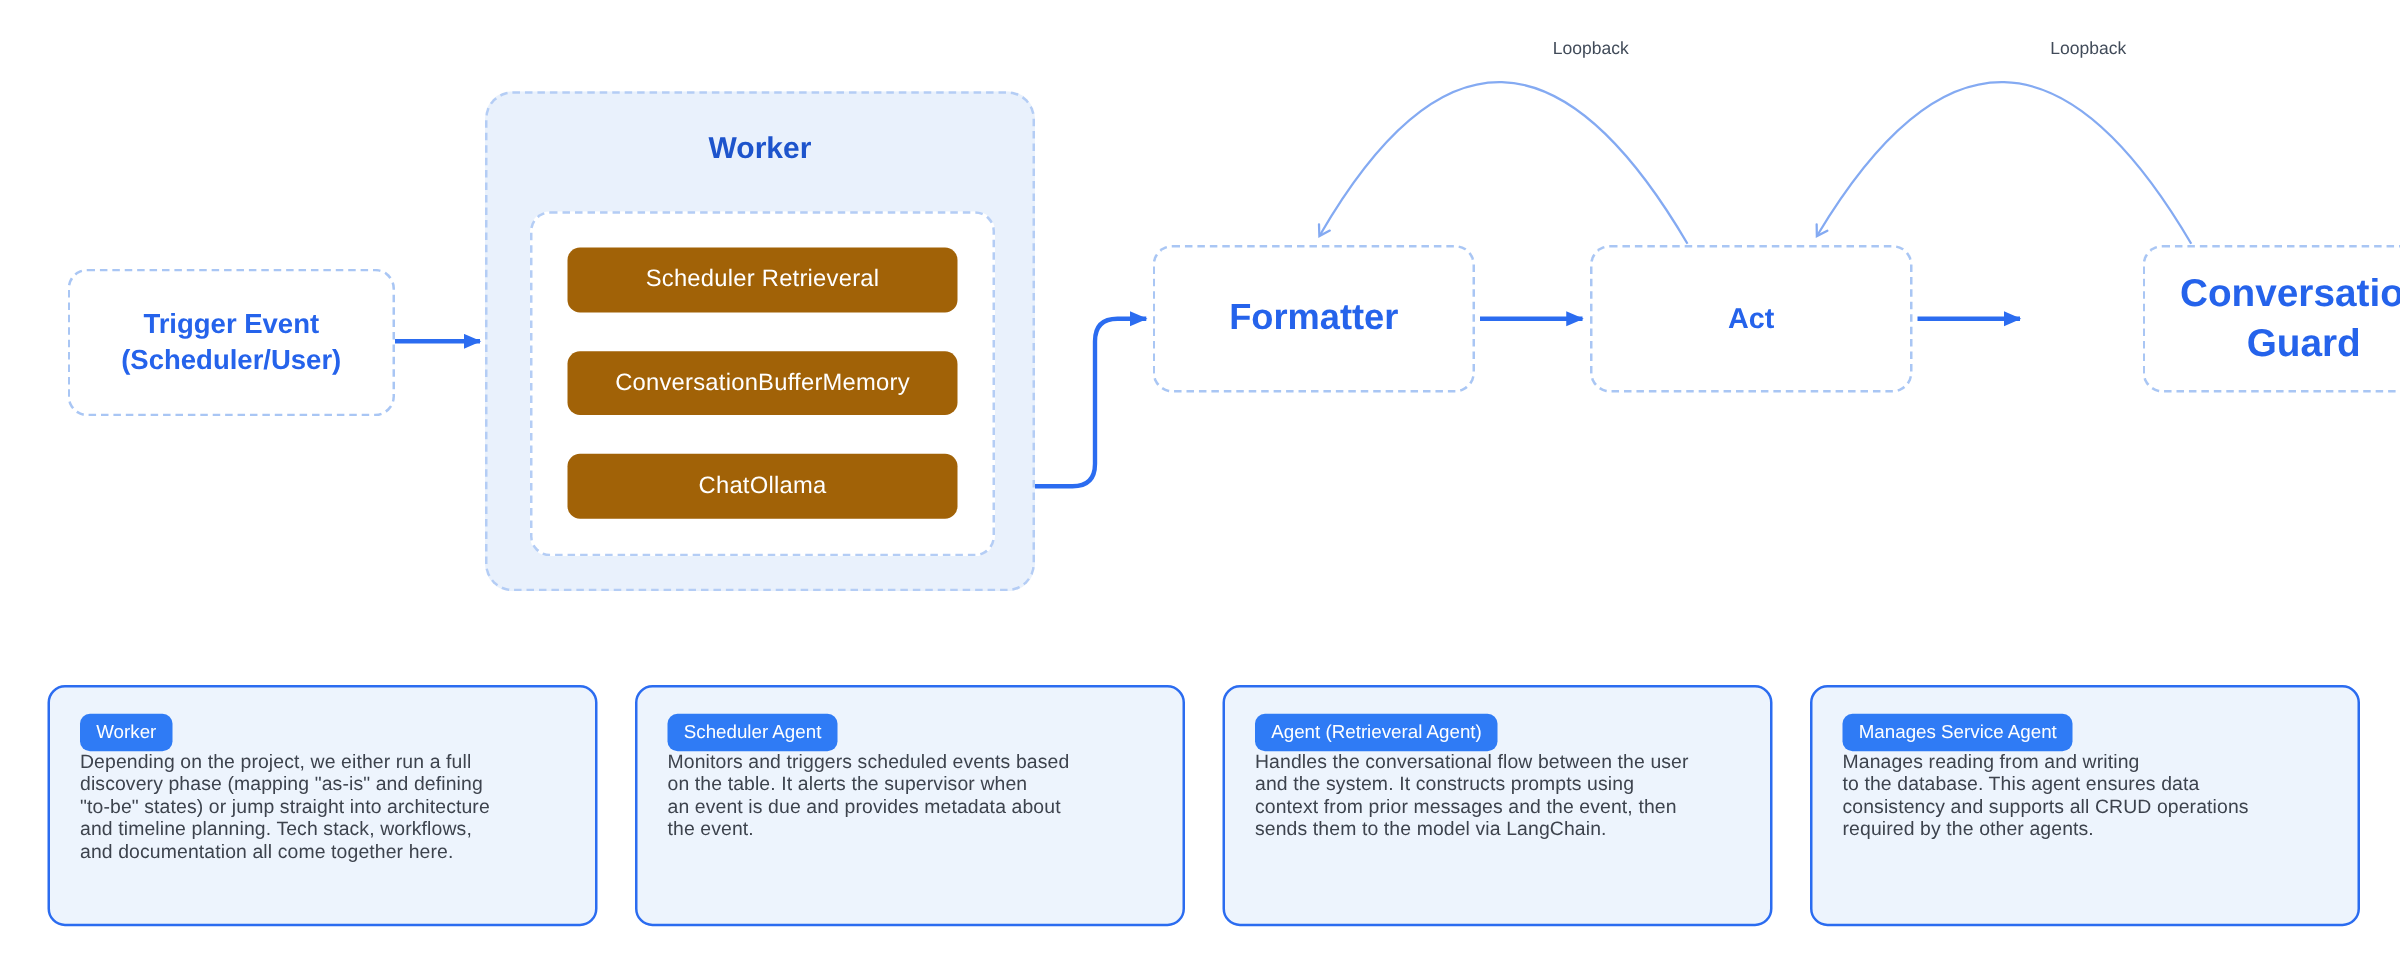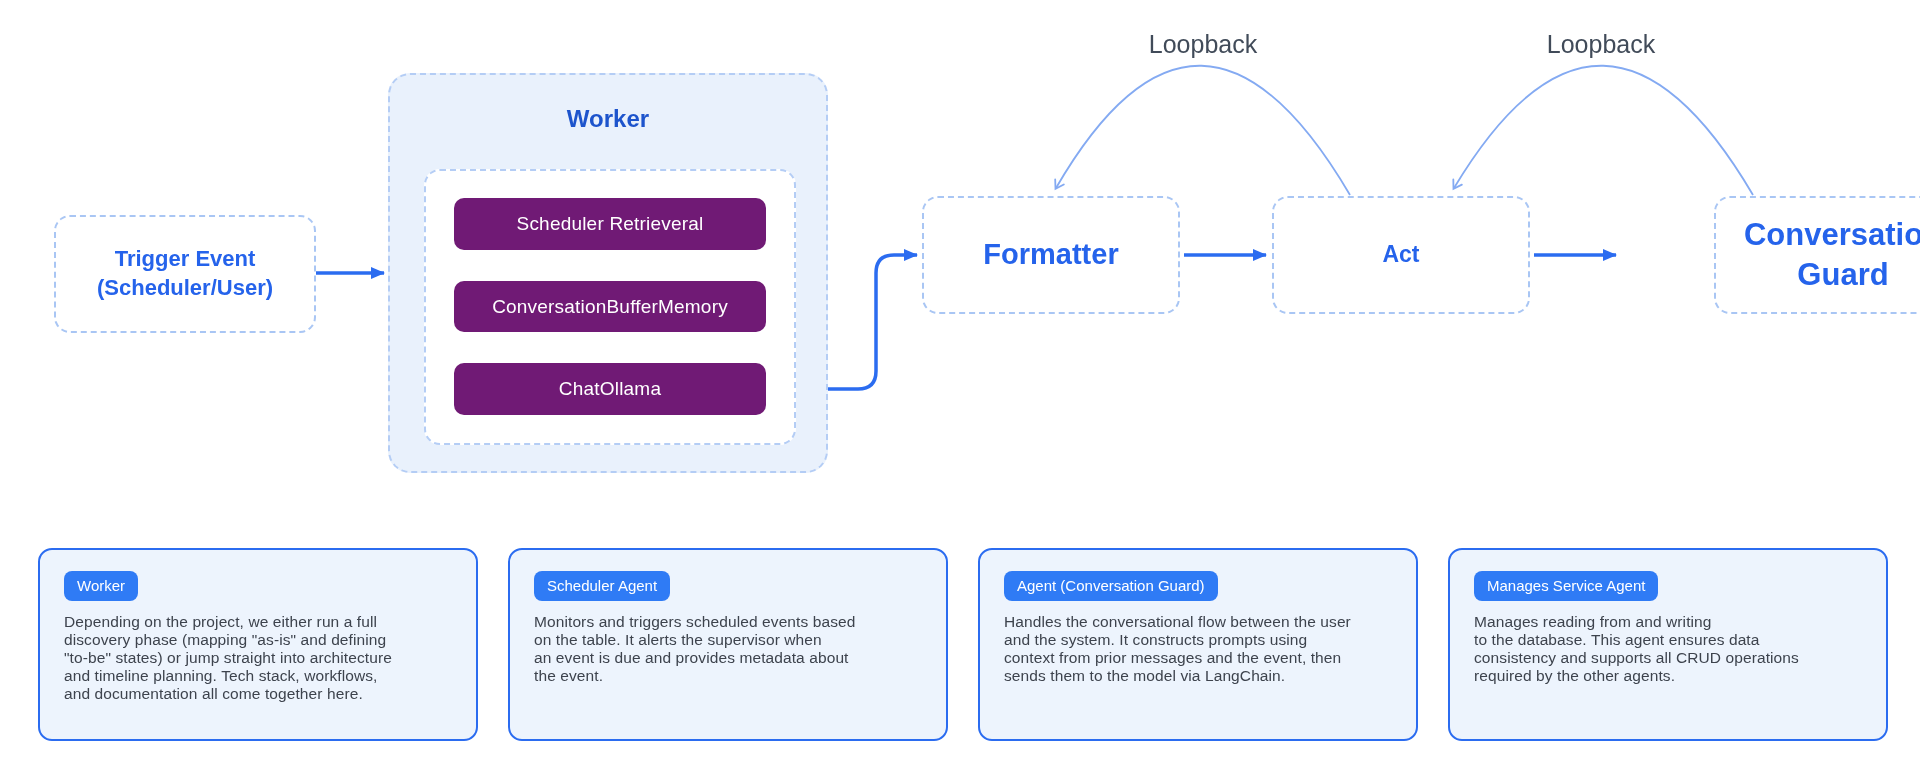--- a/index.html
+++ b/index.html
@@ -63,38 +63,38 @@
     background: #ffffff;
     border: 2px dashed #b4cdf5;
     border-radius: 16px;
     padding: 27px 28px 28px 28px;
     display: flex;
     flex-direction: column;
     gap: 31px;
   }
   .module {
     height: 53px;
-    background: #701a75;
+    background: #a16207;
     border-radius: 10px;
     color: #ffffff;
     font-size: 19px;
     font-weight: 500;
     display: flex;
     align-items: center;
     justify-content: center;
     letter-spacing: 0.2px;
   }
   
   .loopback-label {
     position: absolute;
     top: 30px;
     width: 200px;
-    text-align: center;
+    text-align: right;
     color: #414b59;
-    font-size: 25px;
+    font-size: 14px;
     font-weight: 500;
   }
   .loopback-label.first  { left: 1103px; }
   .loopback-label.second { left: 1501px; }
   
   .cards {
     position: absolute;
     left: 38px; top: 548px;
     width: 1850px;
     display: flex;
@@ -112,21 +112,20 @@
     display: inline-block;
     background: #2f7bf5;
     color: #ffffff;
     font-size: 15px;
     font-weight: 500;
     border-radius: 8px;
     padding: 6px 13px;
     line-height: 1.2;
   }
   .card-body {
-    margin-top: 12px;
     color: #3d434d;
     font-size: 15.5px;
     line-height: 1.16;
     white-space: pre-line;
     letter-spacing: 0.1px;
   }
 </style>
 </head>
 <body>
 
@@ -195,21 +194,21 @@
 and documentation all come together here.</p>
     </div>
     <div class="card">
       <span class="badge">Scheduler Agent</span>
       <p class="card-body">Monitors and triggers scheduled events based
 on the table. It alerts the supervisor when
 an event is due and provides metadata about
 the event.</p>
     </div>
     <div class="card">
-      <span class="badge">Agent (Conversation Guard)</span>
+      <span class="badge">Agent (Retrieveral Agent)</span>
       <p class="card-body">Handles the conversational flow between the user
 and the system. It constructs prompts using
 context from prior messages and the event, then
 sends them to the model via LangChain.</p>
     </div>
     <div class="card">
       <span class="badge">Manages Service Agent</span>
       <p class="card-body">Manages reading from and writing
 to the database. This agent ensures data
 consistency and supports all CRUD operations

